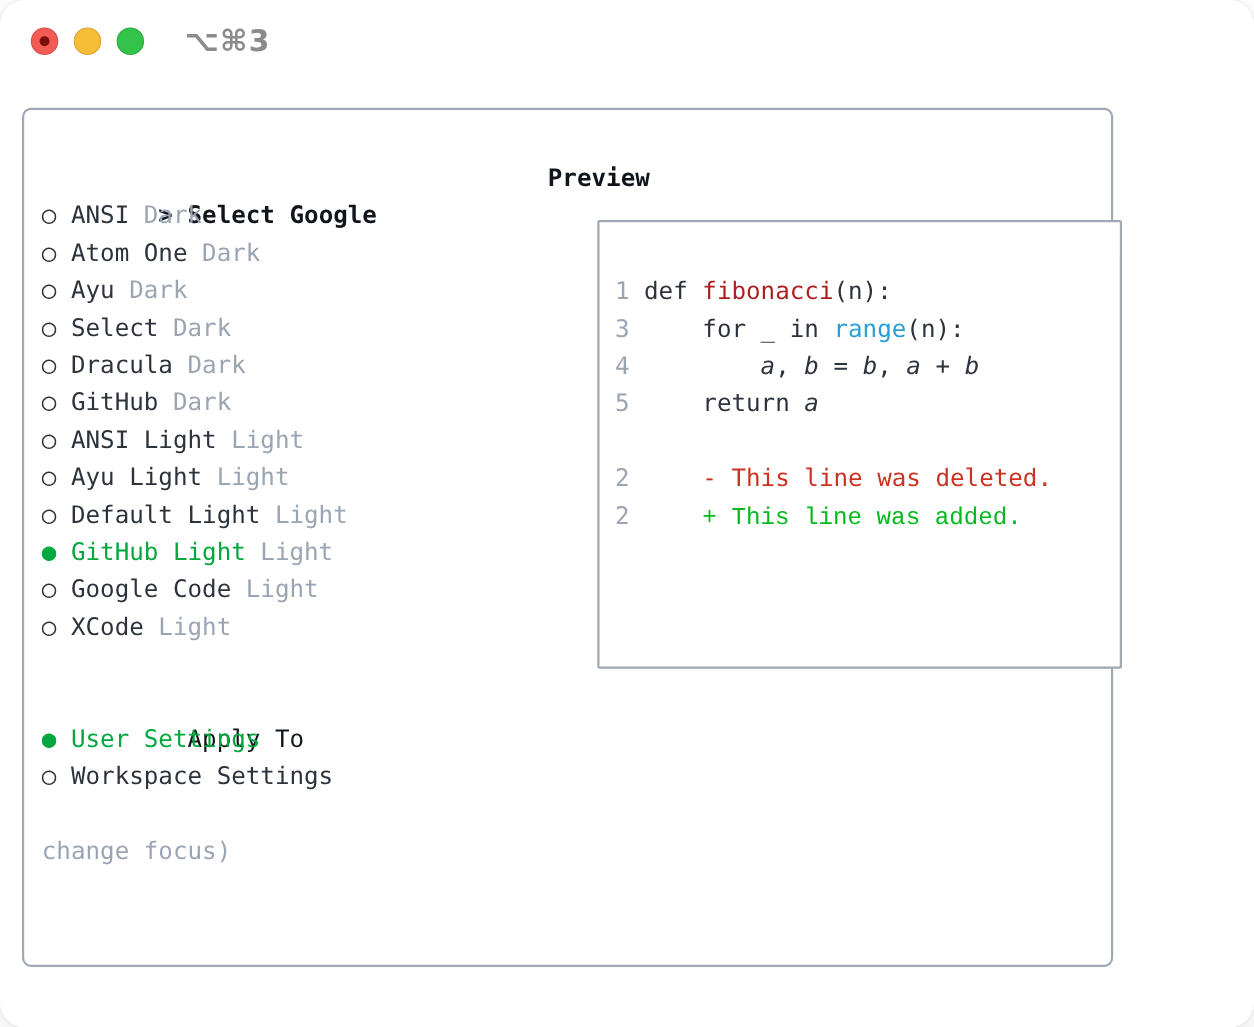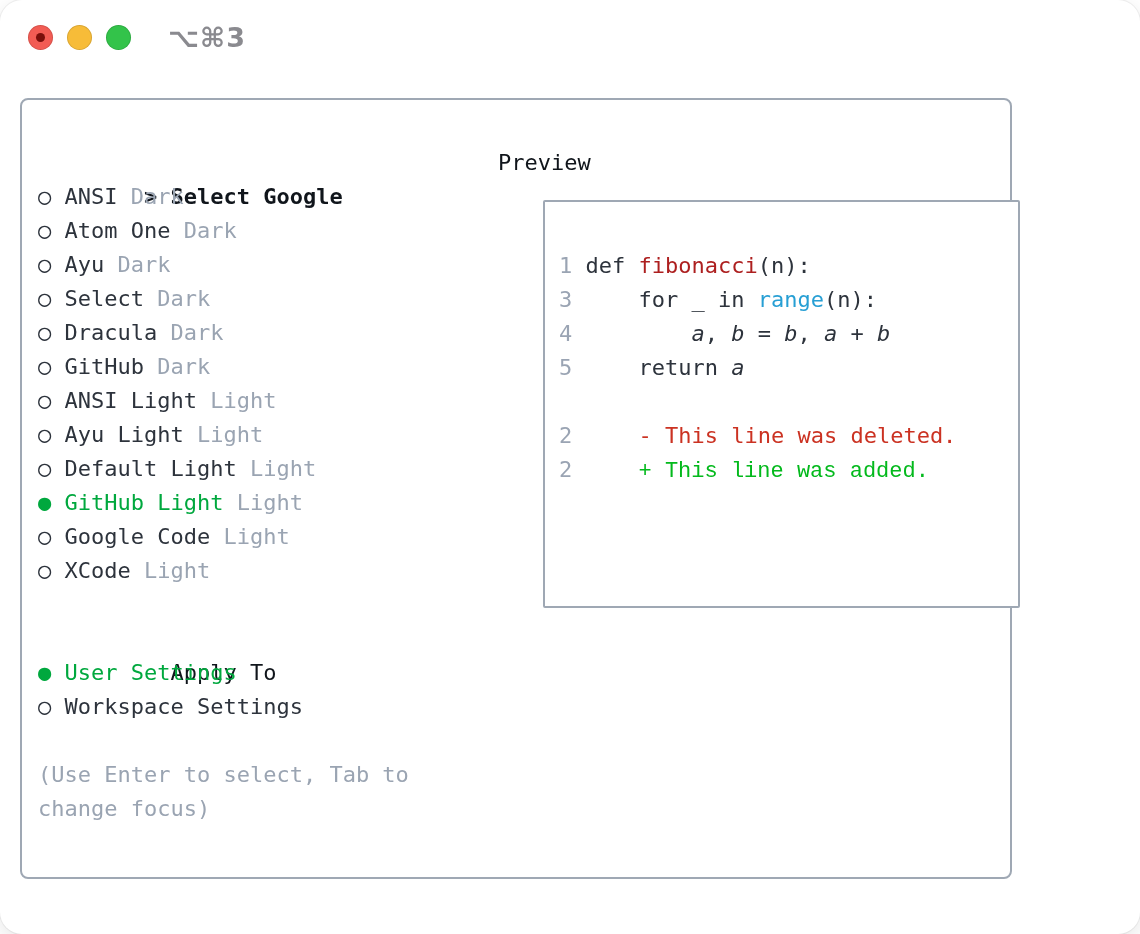--- a/index.html
+++ b/index.html
@@ -38,21 +38,21 @@
   .theme-item .suffix{color:var(--muted);margin-left:1ch;}
   .theme-item.selected .marker, .theme-item.selected .name{color:var(--green);}
   .apply-header{color:var(--heading);}
   .apply-item.selected .marker, .apply-item.selected .name{color:var(--green);}
   .spacer-row{height:34px;}
   .hint{color:var(--muted);}
   .hint div{height:34px;}
   
   .preview-label{
     position:absolute;left:476px;top:46px;height:34px;line-height:34px;
-    font-size:22px;font-weight:400;color:var(--heading);
+    font-size:22px;font-weight:700;color:var(--heading);
   }
   .preview-box{
     position:absolute;left:486px;top:100px;width:477px;height:408px;
     border:2px solid var(--border);border-radius:2px;background:#fff;
     box-sizing:border-box;padding:47px 0 0 14px;overflow:hidden;margin-left:35px;
   }
   .code-line{height:34px;line-height:34px;white-space:pre;font-size:22px;color:var(--text);}
   .tok-num{color:var(--line-num);}
   .tok-red{color:var(--code-red);}
   .tok-teal{color:var(--teal);}
@@ -97,21 +97,20 @@
       <div class="spacer-row"></div>
       <div class="trow apply-header">
         <span class="marker"></span><span>Apply To</span>
       </div>
       <div id="apply-list">
           <div class="trow apply-item selected"><span class="marker">●</span><span class="name">User Settings</span></div>
           <div class="trow apply-item"><span class="marker">○</span><span class="name">Workspace Settings</span></div>
         </div>
       <div class="spacer-row"></div>
       <div class="hint">
-        <div>(Use Enter to select, Tab to</div>
         <div>change focus)</div>
       </div>
     </div>
 
     <div class="preview-label">Preview</div>
     <div class="preview-box">
       <div id="preview-code">
           <div class="code-line"><span class="tok-num">1</span><span class="tok-def"> def </span><span class="tok-red">fibonacci</span><span class="tok-def">(n):</span></div>
           <div class="code-line"><span class="tok-num">3</span><span class="tok-def">     for _ in </span><span class="tok-blue">range</span><span class="tok-def">(n):</span></div>
           <div class="code-line"><span class="tok-num">4</span><span class="tok-def">         </span><span class="tok-def tok-i">a</span><span class="tok-def">, </span><span class="tok-def tok-i">b</span><span class="tok-def"> = </span><span class="tok-def tok-i">b</span><span class="tok-def">, </span><span class="tok-def tok-i">a</span><span class="tok-def"> + </span><span class="tok-def tok-i">b</span></div>

